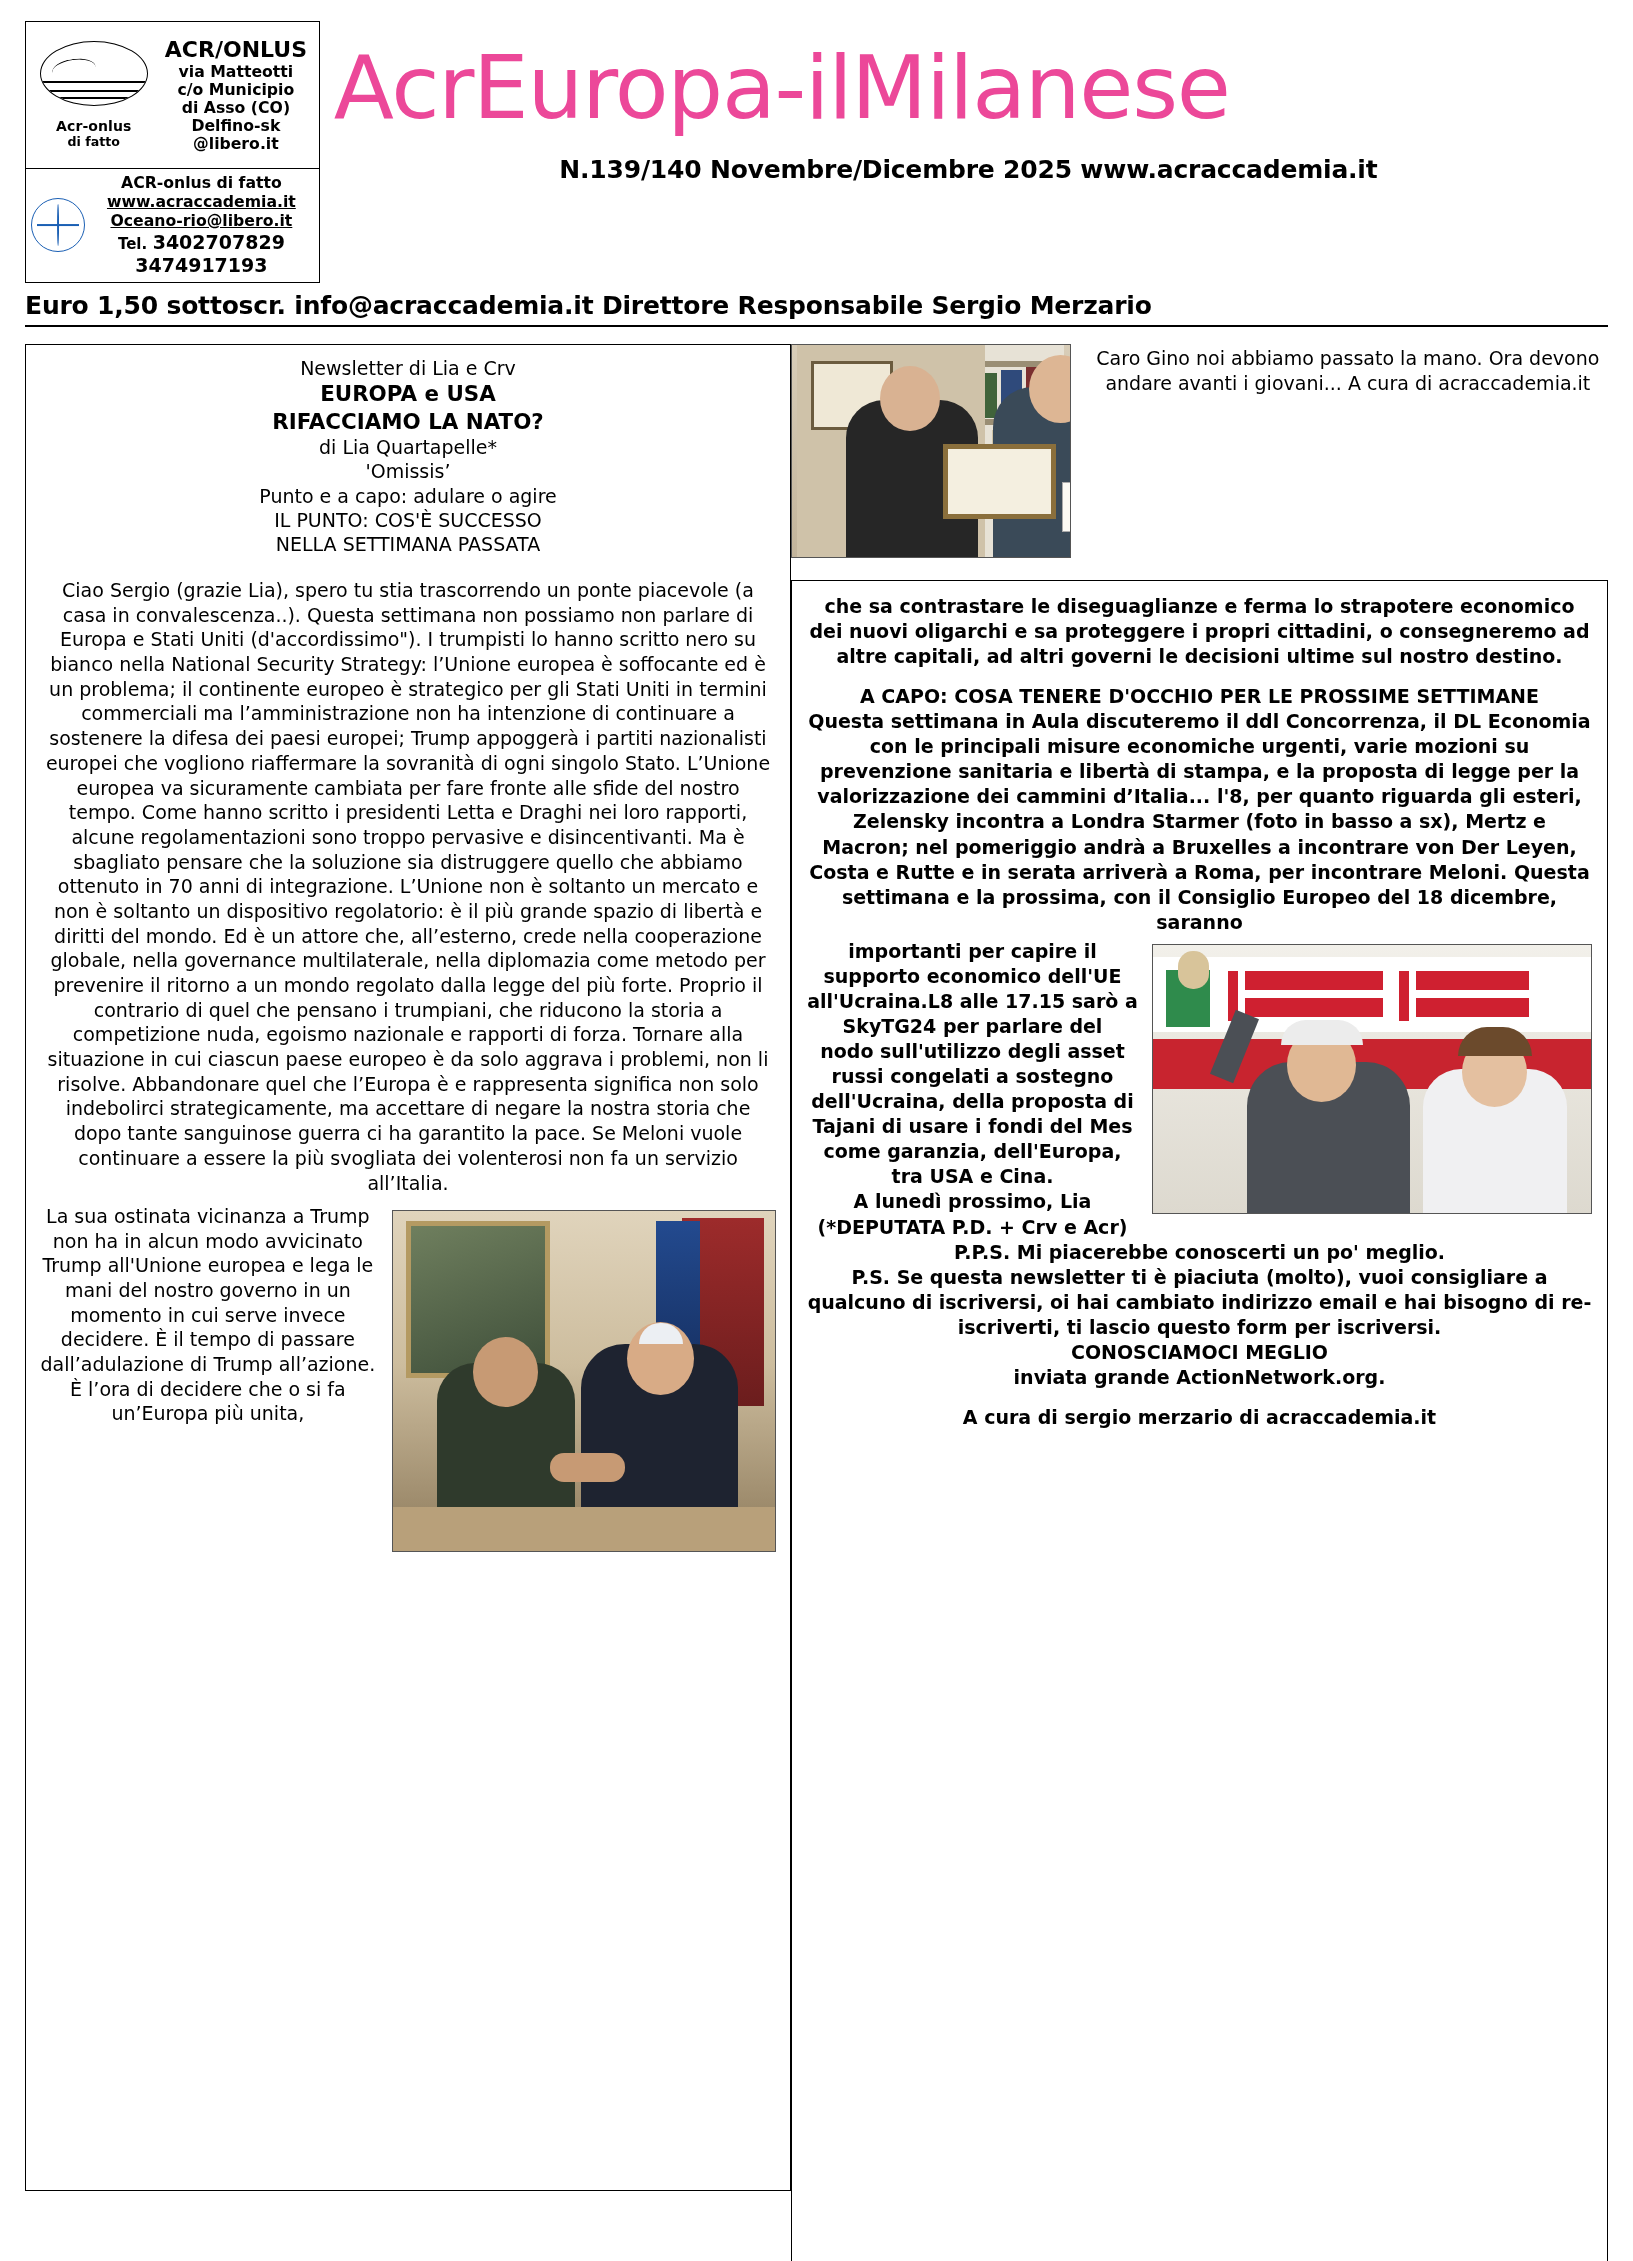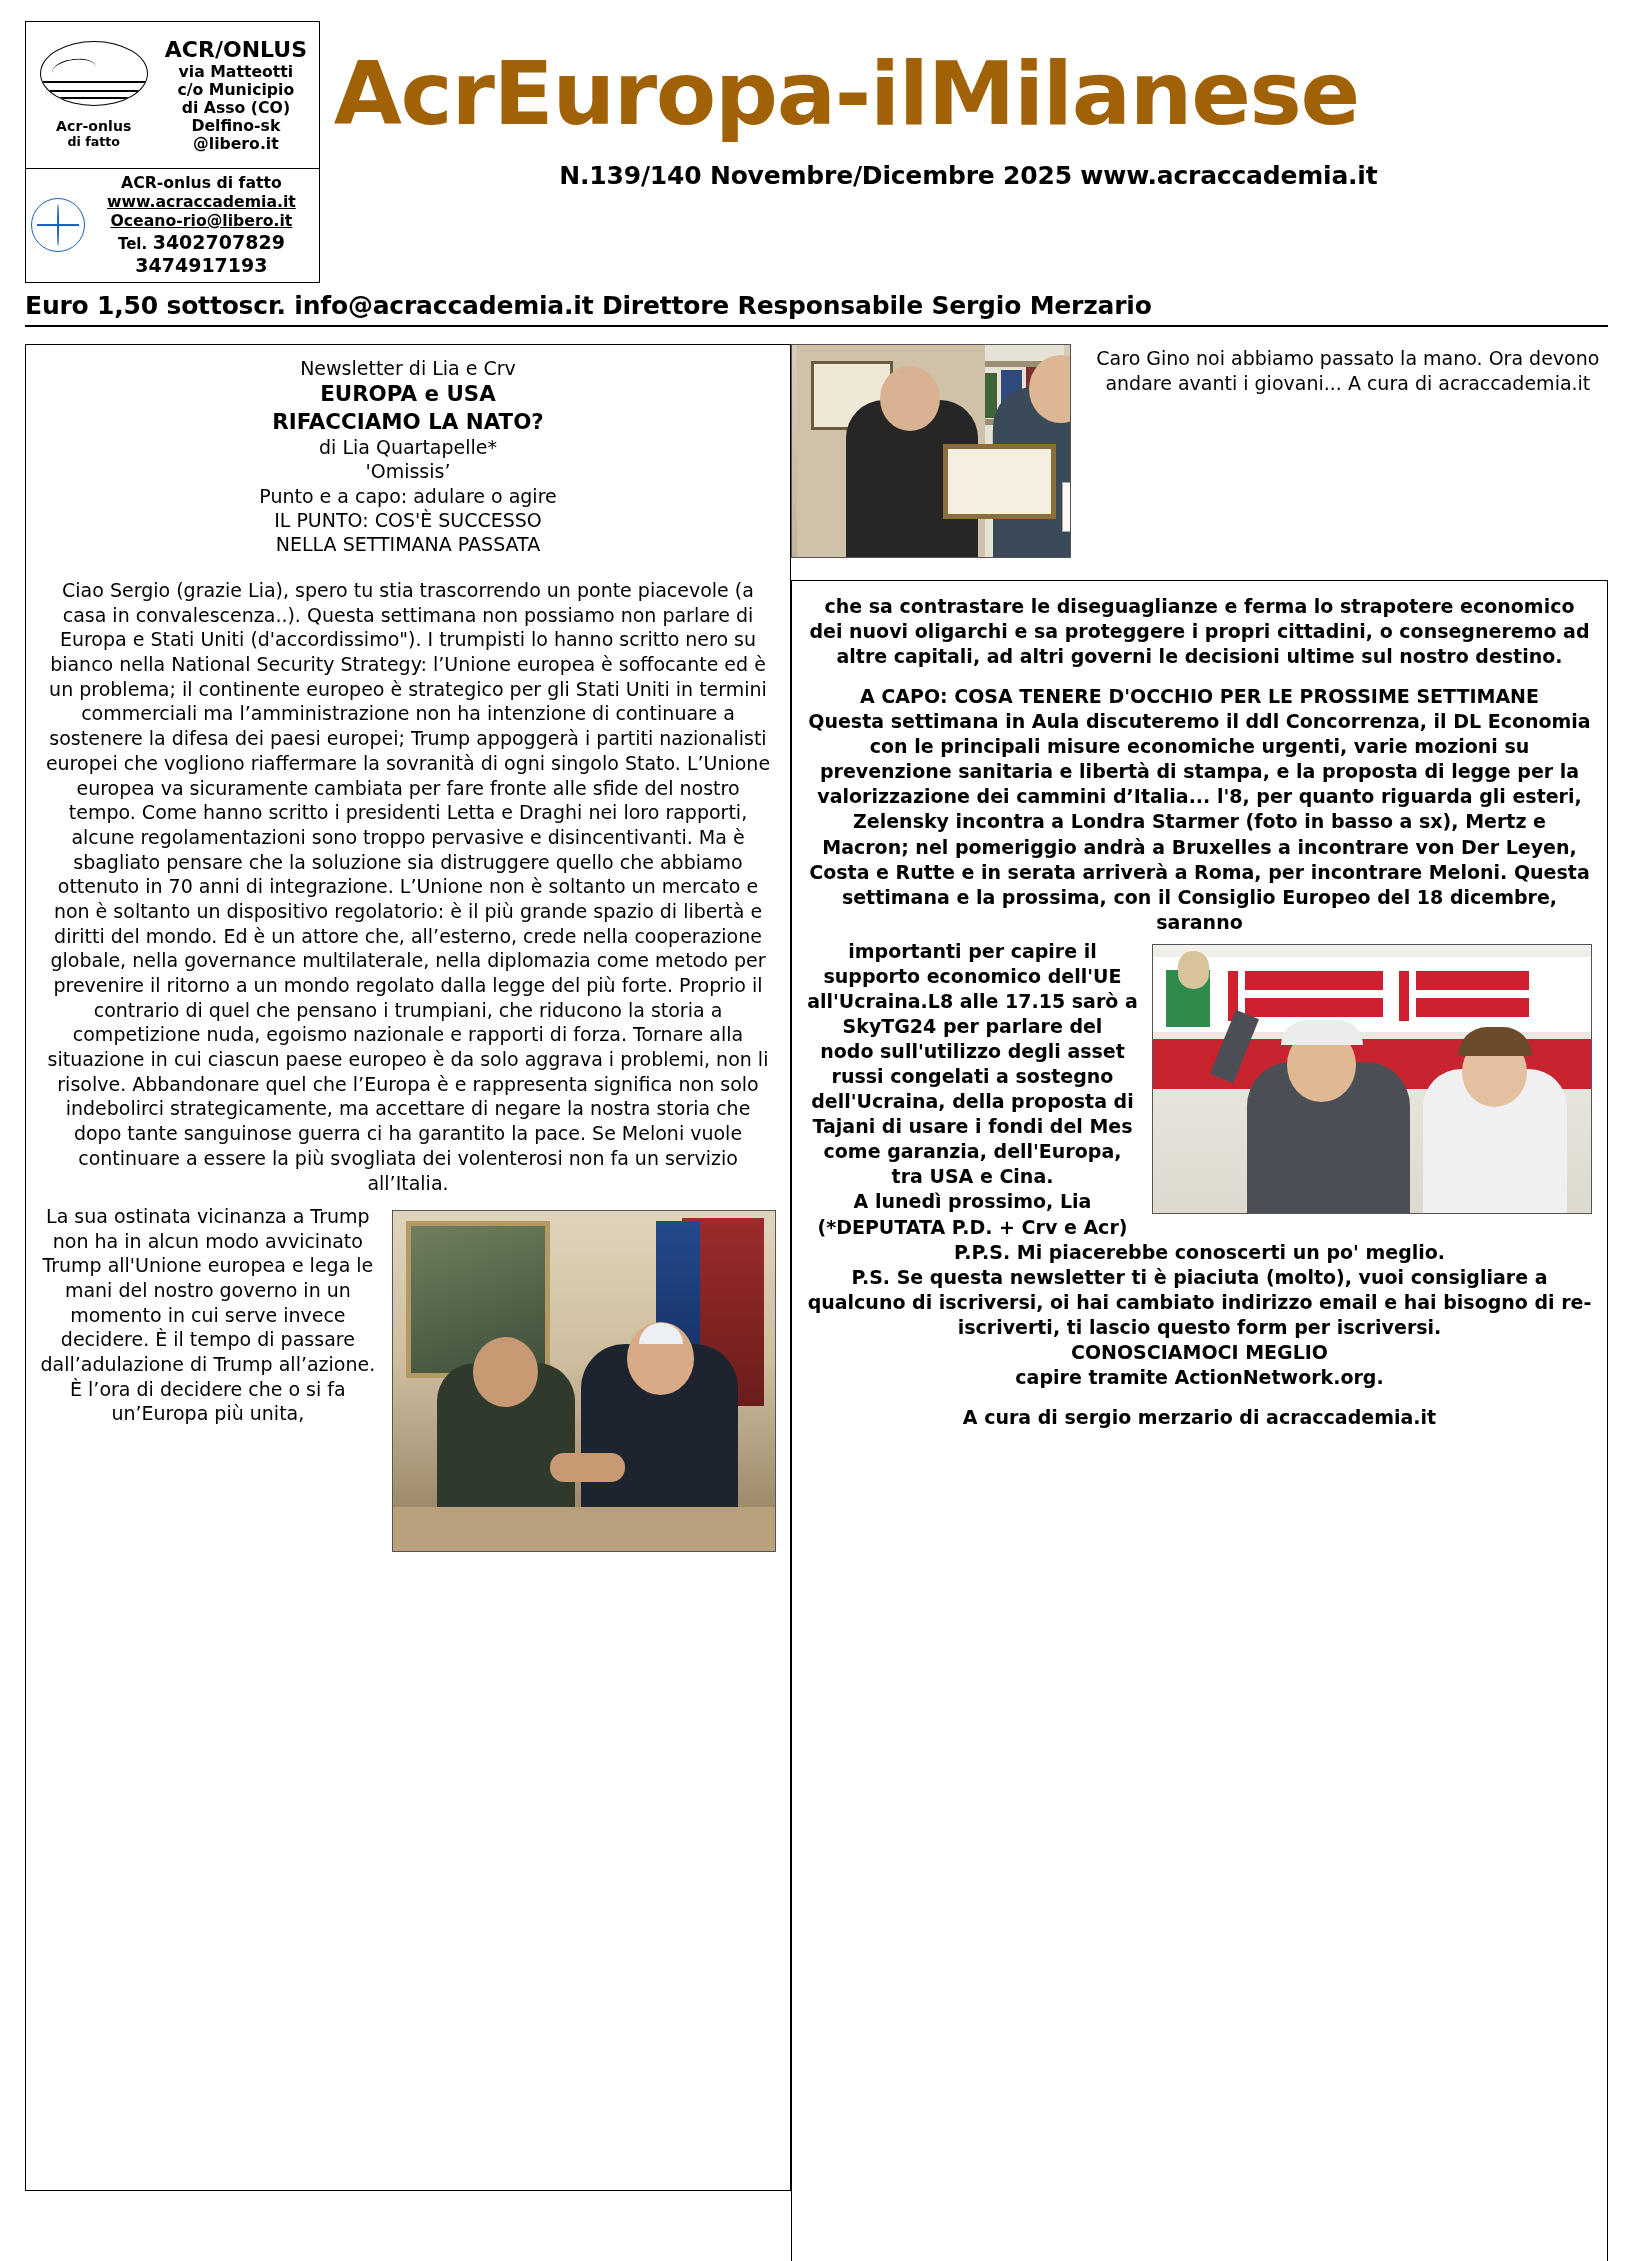--- a/index.html
+++ b/index.html
@@ -129,27 +129,27 @@
   .logo-box2-text .phone { font-size: 19px; }
   .title-col {
     flex: 1 1 auto;
     padding-left: 8.8px;
     display: flex;
     flex-direction: column;
     justify-content: flex-start;
   }
   .paper-title {
     font-family: "DejaVu Sans", sans-serif;
-    font-weight: bold;
+    font-weight: normal;
     font-size: 88px;
     line-height: 1.0;
-    color: #a16207;
+    color: #ec4899;
     letter-spacing: -1.3px;
     white-space: nowrap;
-    margin-top: 29px;
+    margin-top: 23px;
     margin-left: 5px;
   }
   .subline {
     text-align: center;
     font-size: 25px;
     font-weight: bold;
     margin-top: 22.6px;
     letter-spacing: -0.2px;
   }
   .subline2 {
@@ -392,21 +392,21 @@
           </div>
           <p style="text-align:center;">importanti per capire il supporto economico dell'UE all'Ucraina.L8 alle 17.15 sarò a SkyTG24  per parlare del</p>
         </div>
 
         <p>nodo sull'utilizzo degli asset russi congelati a sostegno dell'Ucraina,  della proposta di Tajani di usare i fondi del Mes come garanzia, dell'Europa, tra USA e Cina.</p>
         <p>A lunedì prossimo, Lia</p>
         <p>(*DEPUTATA P.D. + Crv e Acr)</p>
         <p>P.P.S. Mi piacerebbe conoscerti un po' meglio.</p>
         <p>P.S. Se questa newsletter ti è piaciuta (molto), vuoi consigliare a qualcuno di iscriversi, oi hai cambiato indirizzo email e hai bisogno di re-iscriverti, ti lascio questo form per iscriversi.</p>
         <p>CONOSCIAMOCI MEGLIO</p>
-        <p>capire tramite ActionNetwork.org.</p>
+        <p>inviata grande ActionNetwork.org.</p>
         <div class="gap"></div>
         <p>A cura di sergio merzario di acraccademia.it</p>
       </div>
 
     </div>
   </div>
 </div>
 
 
 </body></html>

